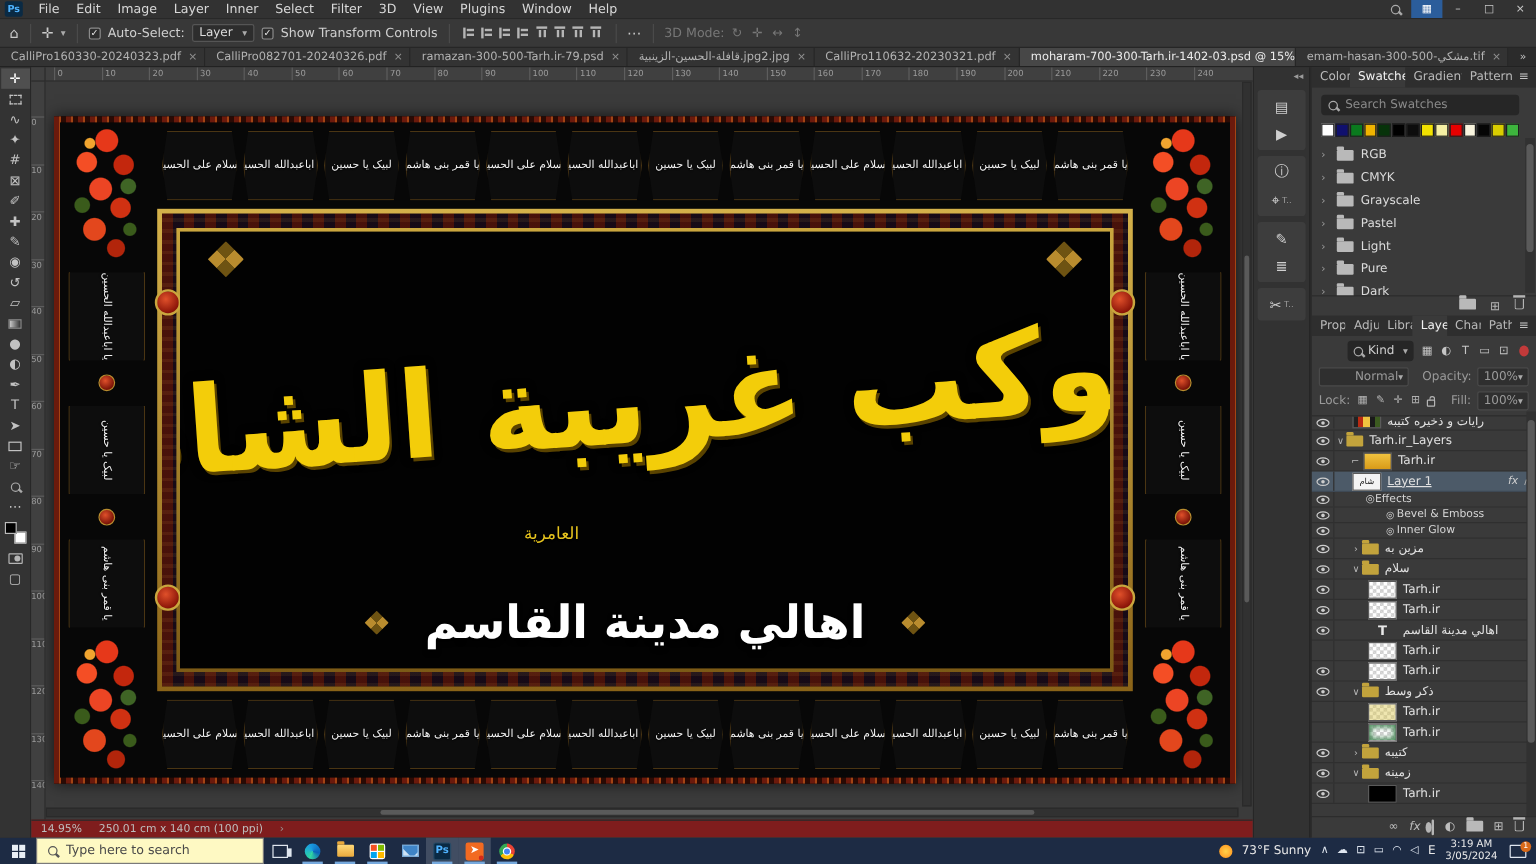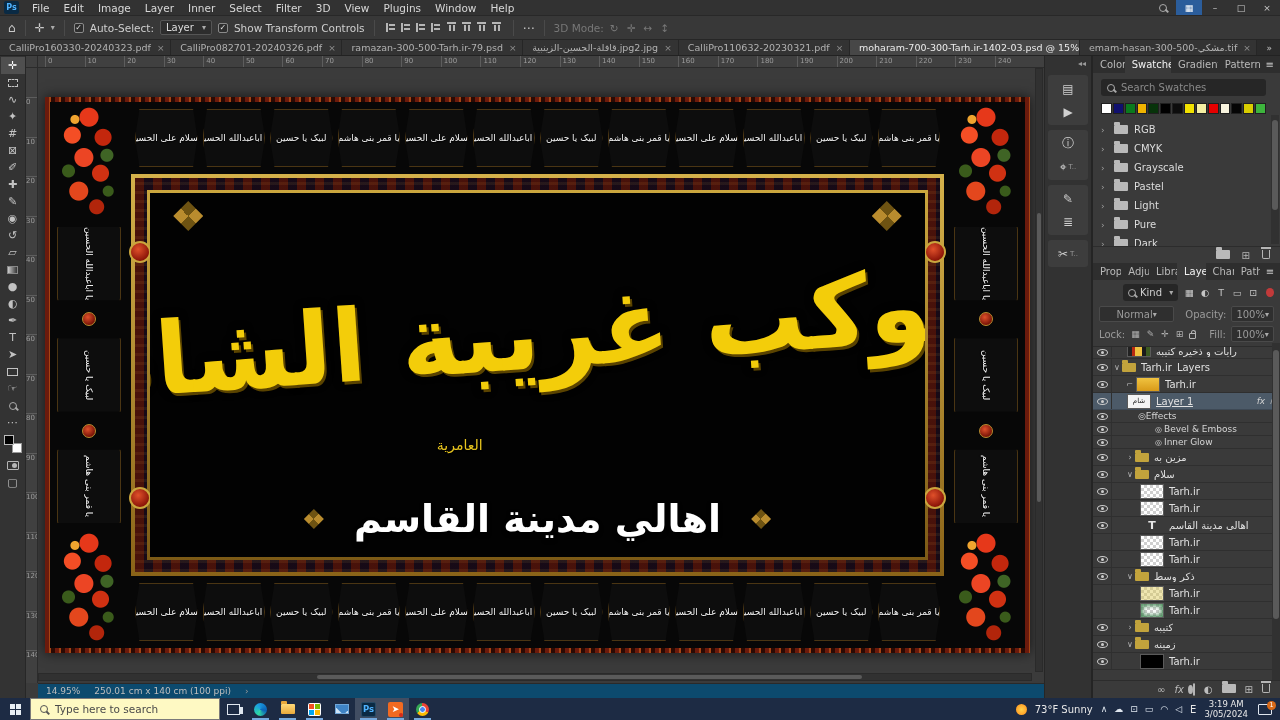--- a/index.html
+++ b/index.html
@@ -60,21 +60,21 @@
   .canvas-zone{flex:1;position:relative;background:#3b3b3b;overflow:hidden;}
   .ruler-corner{position:absolute;top:0;left:0;width:12px;height:12px;background:#404040;border-right:1px solid #2b2b2b;border-bottom:1px solid #2b2b2b;z-index:3;}
   .h-ruler{position:absolute;top:0;left:12px;right:0;height:12px;background:#404040;border-bottom:1px solid #2b2b2b;z-index:2;overflow:hidden;}
   .h-tick{position:absolute;top:0;height:100%;border-left:1px solid #5d5d5d;padding-left:2px;font-size:7px;color:#9b9b9b;line-height:11px;}
   .v-ruler{position:absolute;top:12px;left:0;bottom:15px;width:12px;background:#404040;border-right:1px solid #2b2b2b;z-index:2;overflow:hidden;}
   .v-tick{position:absolute;left:0;width:100%;border-top:1px solid #5d5d5d;font-size:7px;color:#9b9b9b;}
   .v-scroll{position:absolute;right:1px;top:12px;bottom:26px;width:8px;background:#313131;border:1px solid #2a2a2a;}
   .v-scroll .thumb{position:absolute;left:1px;right:1px;top:24%;height:48%;background:#5a5a5a;border-radius:3px;}
   .h-scroll{position:absolute;left:12px;right:12px;bottom:17px;height:8px;background:#313131;border:1px solid #2a2a2a;}
   .h-scroll .thumb{position:absolute;top:1px;bottom:1px;left:28%;width:55%;background:#5a5a5a;border-radius:3px;}
-  .statusbar{position:absolute;left:12px;right:0;bottom:0;height:15px;background:#0c4a6e;border-top:1px solid #2a2a2a;display:flex;align-items:center;gap:14px;padding:0 8px;font-size:9px;color:#bdbdbd;z-index:4;}
+  .statusbar{position:absolute;left:0;right:0;bottom:0;height:15px;background:#7f1d1d;border-top:1px solid #2a2a2a;display:flex;align-items:center;gap:14px;padding:0 8px;font-size:9px;color:#bdbdbd;z-index:4;}
   .status-chevron{color:#999;font-size:9px;}
 
   
   .document{position:absolute;left:19px;top:41px;width:985px;height:556px;background:#050505;box-shadow:0 0 12px rgba(0,0,0,.65);}
   .trim{position:absolute;inset:0;background:repeating-linear-gradient(90deg,#6b1a0c 0 4px,#a34414 4px 6px,#2a0a04 6px 10px);}
   .band{position:absolute;inset:5px;background:#070707;}
   .band-top{position:absolute;top:5px;left:86px;right:86px;height:72px;display:flex;gap:5px;padding:7px 4px;}
   .band-bottom{position:absolute;bottom:5px;left:86px;right:86px;height:72px;display:flex;gap:5px;padding:7px 4px;}
   .band-left{position:absolute;left:5px;top:120px;bottom:120px;width:78px;display:flex;flex-direction:column;gap:6px;padding:4px 7px;align-items:stretch;}
   .band-right{position:absolute;right:5px;top:120px;bottom:120px;width:78px;display:flex;flex-direction:column;gap:6px;padding:4px 7px;}
@@ -144,21 +144,21 @@
   .pscroll{position:absolute;right:1px;top:42px;bottom:2px;width:8px;background:#313131;}
   .pscroll .thumb{position:absolute;left:1px;right:1px;top:4%;height:70%;background:#5a5a5a;border-radius:3px;}
 
   .ly-group{flex:1;display:flex;flex-direction:column;min-height:0;position:relative;}
   .filter-row{display:flex;align-items:center;gap:3px;padding:4px 6px 3px;margin-left:24px;}
   .kind-box{display:flex;align-items:center;gap:4px;background:#262626;border-radius:3px;height:17px;padding:0 5px;font-size:10px;color:#cfcfcf;width:62px;}
   .kind-box .lbl{flex:1;}
   .f-ico{width:16px;height:15px;display:flex;align-items:center;justify-content:center;font-size:9.5px;color:#c5c5c5;}
   .red-dot{width:9px;height:9px;border-radius:50%;background:#c23a3a;margin-left:2px;}
   .blend-row,.lock-row{display:flex;align-items:center;gap:5px;padding:2px 6px;color:#9a9a9a;font-size:10px;}
-  .select-box{background:#2f2f2f;border:1px solid #4a4a4a;border-radius:2px;height:16px;display:flex;align-items:center;justify-content:center;padding:0 4px;color:#9a9a9a;}
+  .select-box{background:#2f2f2f;border:1px solid #4a4a4a;border-radius:2px;height:16px;display:flex;align-items:center;justify-content:flex-end;padding:0 4px;color:#9a9a9a;}
   .lock-ico{font-size:9px;color:#b0b0b0;margin:0 1px;}
   .i-lock{width:7px;height:6px;border:1px solid #b5b5b5;border-radius:1px;position:relative;display:inline-block;margin-top:3px;}
   .i-lock::before{content:"";position:absolute;top:-4px;left:1px;width:3px;height:3px;border:1px solid #b5b5b5;border-bottom:none;border-radius:3px 3px 0 0;}
   .layers-list{flex:1;overflow:hidden;border-top:1px solid #2c2c2c;margin-top:2px;position:relative;}
   .lrow{display:flex;align-items:center;height:17px;font-size:10px;color:#e0e0e0;border-bottom:1px solid rgba(0,0,0,.18);}
   .lrow.partial{height:12px;overflow:hidden;align-items:flex-end;padding-bottom:1px;}
   .lrow.selected{background:#4c5a68;}
   .lrow.effect{height:13px;font-size:9px;color:#d5d5d5;}
   .eye-cell{width:19px;align-self:stretch;border-right:1px solid #303030;display:flex;align-items:center;justify-content:center;flex-shrink:0;}
   .i-eye{width:11px;height:7px;border:1px solid #cdcdcd;border-radius:50%;position:relative;}

